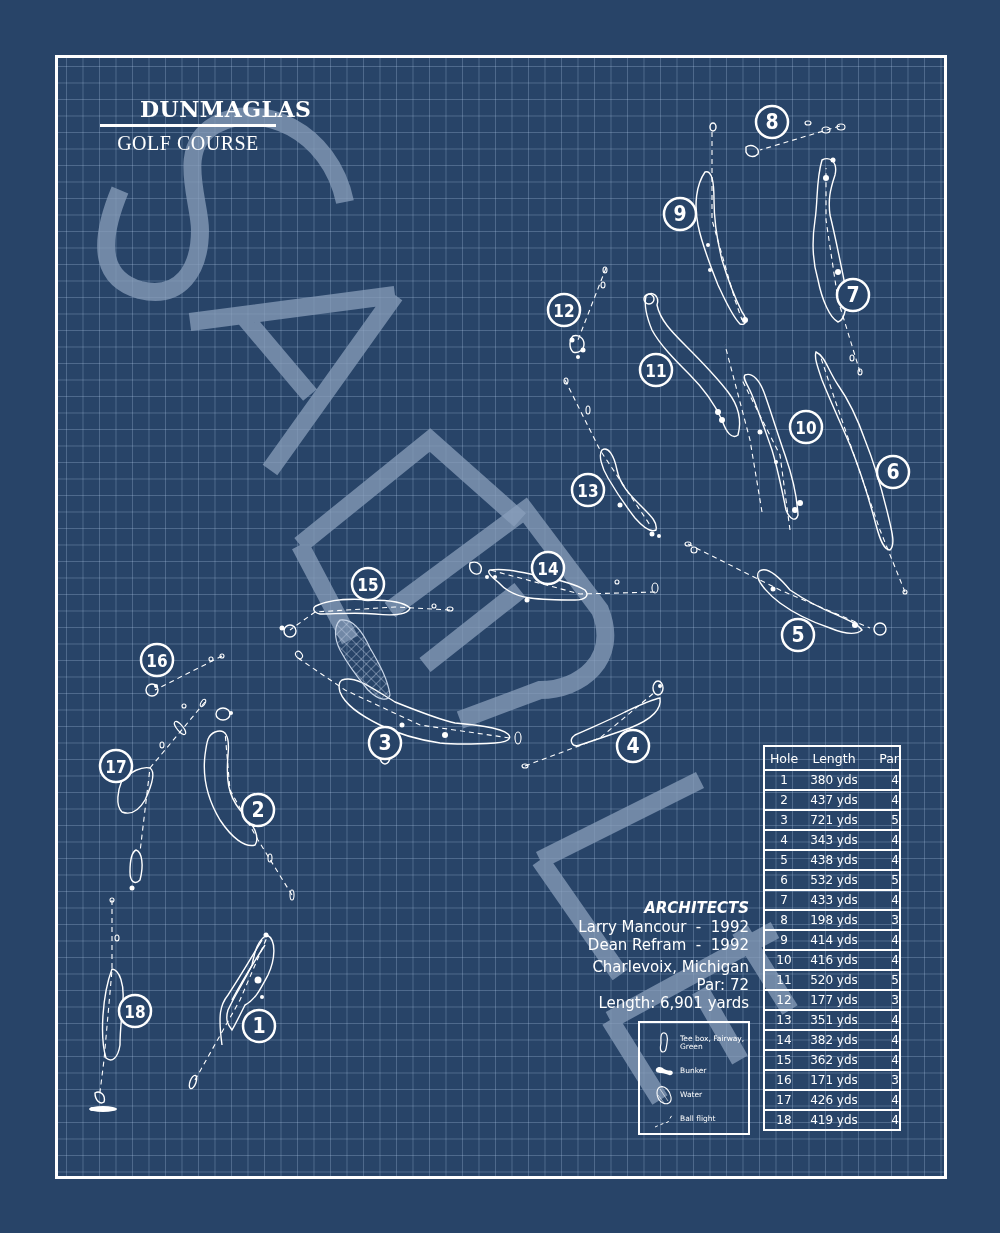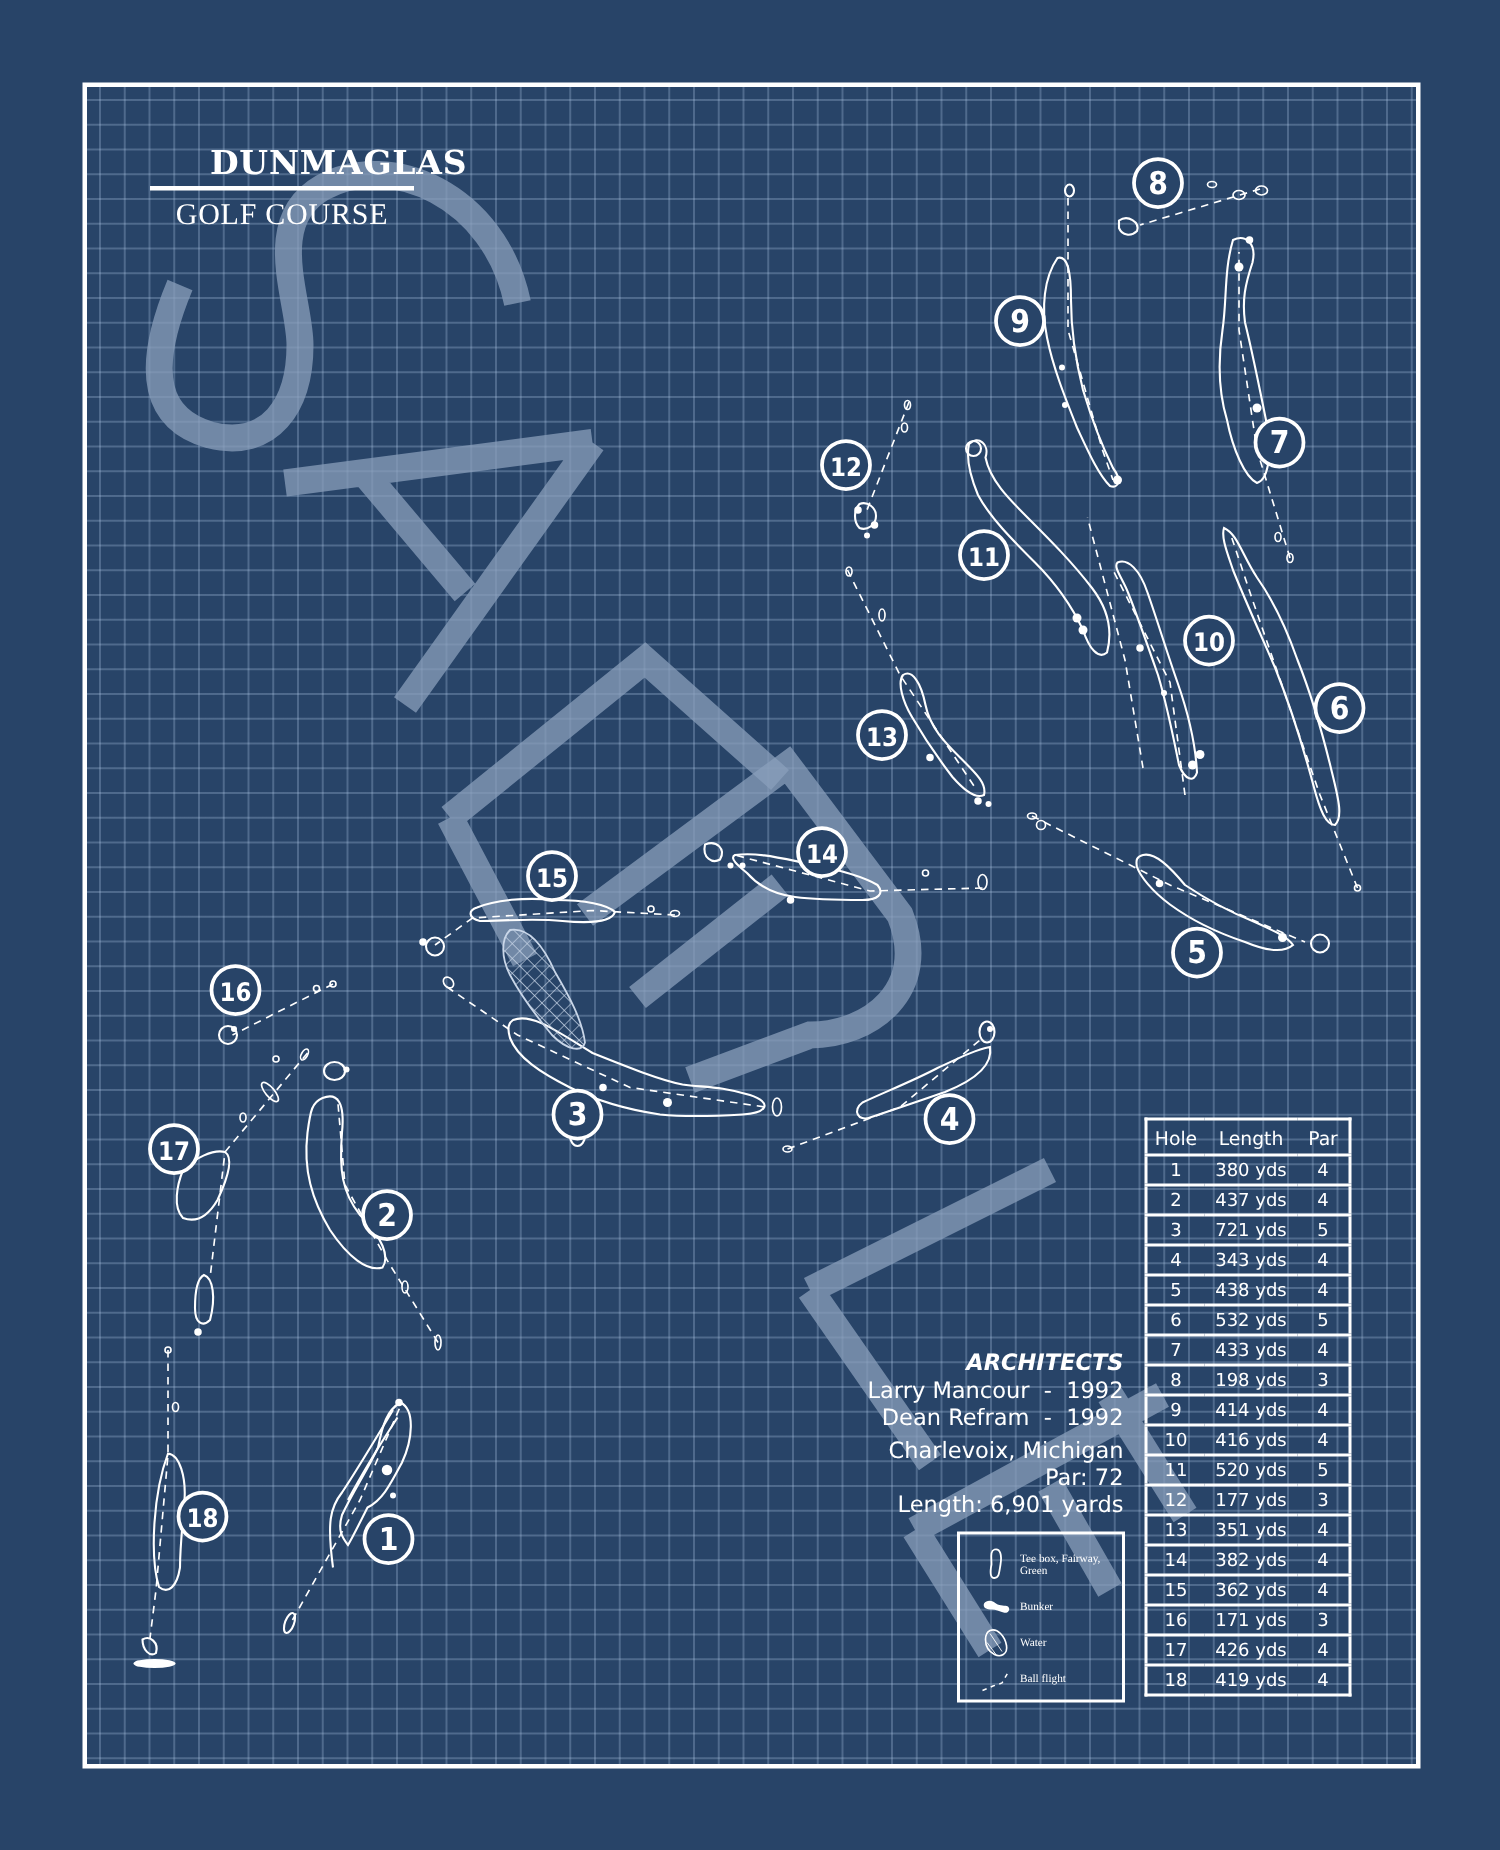--- a/index.html
+++ b/index.html
@@ -25,28 +25,28 @@
   .title-sub { font-family:"Liberation Serif", serif; font-size:20px; line-height:24px; letter-spacing:0.5px; }
 
   svg.map { position:absolute; left:0; top:0; }
 
   .info { position:absolute; right:251px; top:898px; text-align:right; color:#fff; font-family:"DejaVu Sans", sans-serif; }
   .info .h { font-weight:bold; font-size:15px; line-height:20px;font-style:italic; }
   .info .l { font-size:15px; line-height:18px; }
   .info .gap { height:4px; }
 
   .legend { position:absolute; left:638px; top:1021px; width:108px; height:110px; border:2px solid #fff; color:#fff; }
-  .legend-row { position:absolute; left:0; width:108px; height:24px;font-family:Liberation Serif, serif; }
+  .legend-row { position:absolute; left:0; width:108px; height:24px; }
   .legend-row .ico { position:absolute; left:12px; top:0; width:26px; height:24px; }
   .legend-row .lbl { position:absolute; left:40px; top:4px; font-size:7.5px; line-height:8px; }
 
   table.score { position:absolute; left:763px; top:745px; border-collapse:collapse; color:#fff; border:2px solid #fff; }
   table.score th, table.score td { font-size:12px; height:18px; padding:0; text-align:center; border-bottom:2px solid #fff; }
   table.score th { font-weight:normal; font-size:12.5px; height:22px; }
-  table.score .c1 { width:38px; } table.score .c2 { width:62px; } table.score .c3 { width:34px; }
+  table.score .c1 { width:38px; } table.score .c2 { width:62px; } table.score .c3 { width:34px;text-align:right; }
   table.score tr:last-child td { border-bottom:none; }
 </style>
 </head>
 <body>
 
 <div class="frame"></div>
 
 <svg class="map" width="1000" height="1233" viewBox="0 0 1000 1233">
   <defs>
     <pattern id="hatch" width="7" height="7" patternUnits="userSpaceOnUse" patternTransform="rotate(45)">

